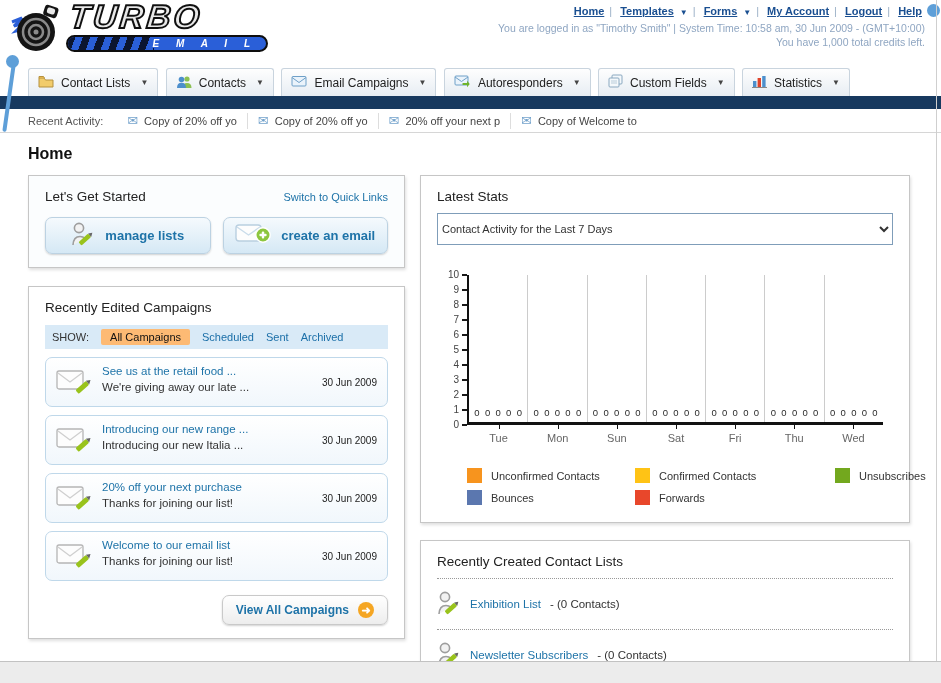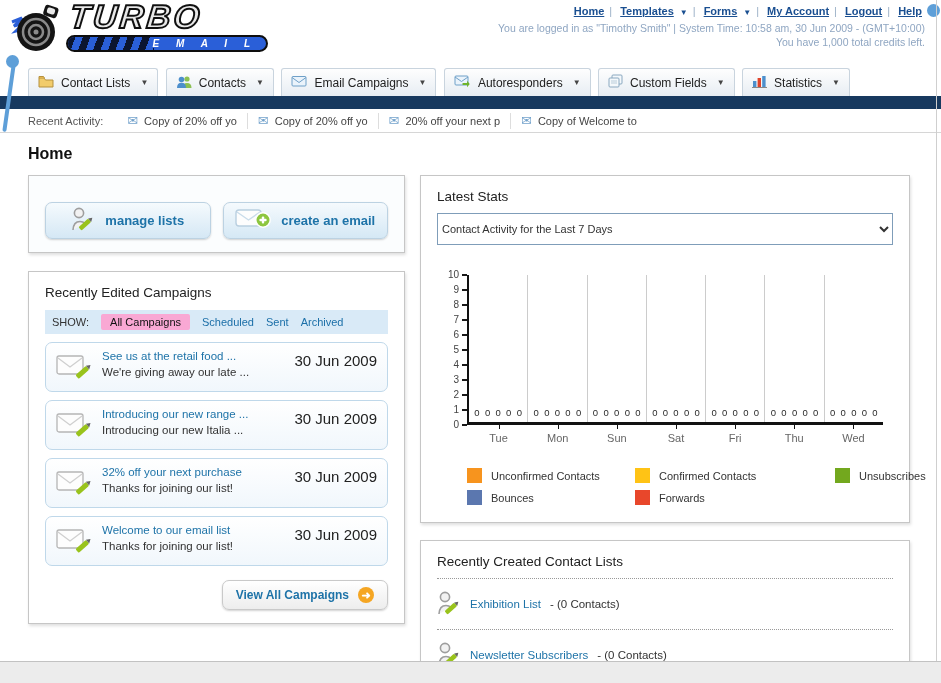--- a/index.html
+++ b/index.html
@@ -81,29 +81,29 @@
   .gs-btn { flex:1; display:flex; align-items:center; justify-content:center; gap:10px;
     height:37px; border:1px solid #BCD2E2; border-radius:7px;
     background:linear-gradient(#F5FAFD,#D5E8F5); box-shadow:0 1px 2px rgba(0,0,0,.18);
     font-size:13px; font-weight:bold; color:#1E73A8; cursor:pointer; }
 
   
   .show-bar { display:flex; align-items:center; gap:12px; background:#D9EAF7;
     height:24px; padding:0 7px; margin-top:10px; font-size:11px; }
   .show-label { color:#333; }
   .filter { color:#1B6FA8; text-decoration:none; }
-  .filter.active { background:#f9a8d4; color:#111; padding:2px 9px; border-radius:2px; }
+  .filter.active { background:#fdba74; color:#111; padding:2px 9px; border-radius:2px; }
   .camp-item { display:flex; align-items:flex-start; gap:10px; border:1px solid #BFD8EA;
     border-radius:7px; background:linear-gradient(#FFFFFF,#F1F7FC); padding:7px 10px;
     margin-top:8px; min-height:44px; }
   .camp-icon { flex:0 0 auto; margin-top:2px; }
   .camp-text { flex:1; }
   .camp-title { color:#1E73A8; font-size:11.5px; text-decoration:none; display:block; }
   .camp-sub { color:#333; font-size:11.5px; margin-top:3px; }
-  .camp-date { font-size:15px; color:#222; margin-top:2px; white-space:nowrap; }
+  .camp-date { font-size:10px; color:#222; margin-top:12px; white-space:nowrap; }
   .panel-actions { text-align:right; margin-top:14px; }
   .action-btn { display:inline-flex; align-items:center; gap:9px; border:1px solid #C9C9C9;
     border-radius:7px; background:linear-gradient(#FFFFFF,#EDEDED); padding:6px 13px;
     font-size:12px; font-weight:bold; color:#1E73A8; box-shadow:0 1px 2px rgba(0,0,0,.18);
     cursor:pointer; }
   .arrow-circle { width:16px; height:16px; border-radius:50%; background:#F5A623;
     color:#fff; display:inline-flex; align-items:center; justify-content:center;
     font-size:11px; font-weight:bold; line-height:1; }
 
   
@@ -260,20 +260,24 @@
 </div>
 
 <div class="main">
   <div class="home-title">Home</div>
 
   <div class="cols">
 
     <div class="col-left">
 
       <div class="panel gs-panel panel-pad">
+        <div class="gs-head">
+          <span class="panel-title">Let's Get Started</span>
+          <a class="switch-link">Switch to Quick Links</a>
+        </div>
         <div class="gs-buttons">
           <button class="gs-btn">
             <span><svg width="24" height="26" viewBox="0 0 24 26">
                   <circle cx="8" cy="7" r="4.6" fill="#F2F2F2" stroke="#9E9E9E" stroke-width="1.6"></circle>
                   <path d="M2 24 q0.5-8.5 7-8.5 q3 0 5 1.8" fill="#F2F2F2" stroke="#9E9E9E" stroke-width="1.6"></path>
                   <g transform="rotate(-42 14 18)">
                     <rect x="7" y="16" width="13" height="4.6" rx="1.2" fill="#99C31C"></rect>
                     <path d="M20 16 l3.6 2.3 l-3.6 2.3 z" fill="#666"></path>
                   </g>
                 </svg></span>
@@ -337,21 +341,21 @@
         <div class="camp-item">
           <span class="camp-icon"><svg width="36" height="28" viewBox="0 0 36 28">
                 <rect x="1" y="4" width="26" height="18" rx="2" fill="#FDFDFD" stroke="#B5B5B5" stroke-width="1.3"></rect>
                 <path d="M2 6 L14 15 L26 6" fill="none" stroke="#CFCFCF" stroke-width="1.3"></path>
                 <g transform="rotate(-42 26 20)">
                   <rect x="19" y="18" width="14" height="5" rx="1.3" fill="#99C31C"></rect>
                   <path d="M33 18 l4 2.5 l-4 2.5 z" fill="#666"></path>
                 </g>
               </svg></span>
           <span class="camp-text">
-            <a class="camp-title">32% off your next purchase</a>
+            <a class="camp-title">20% off your next purchase</a>
             <span class="camp-sub">Thanks for joining our list!</span>
           </span>
           <span class="camp-date">30 Jun 2009</span>
         </div>
 
         <div class="camp-item">
           <span class="camp-icon"><svg width="36" height="28" viewBox="0 0 36 28">
                 <rect x="1" y="4" width="26" height="18" rx="2" fill="#FDFDFD" stroke="#B5B5B5" stroke-width="1.3"></rect>
                 <path d="M2 6 L14 15 L26 6" fill="none" stroke="#CFCFCF" stroke-width="1.3"></path>
                 <g transform="rotate(-42 26 20)">

